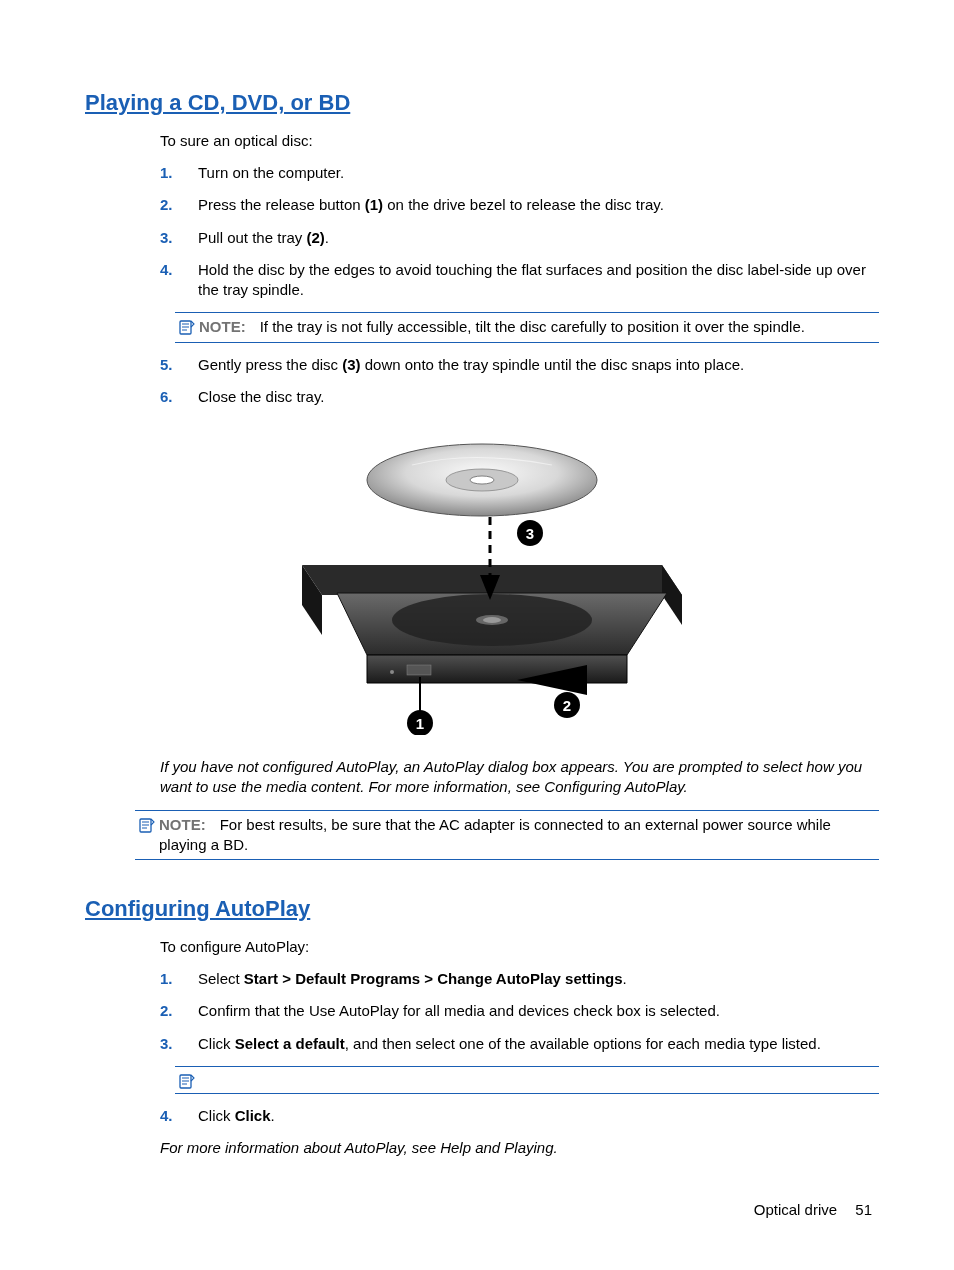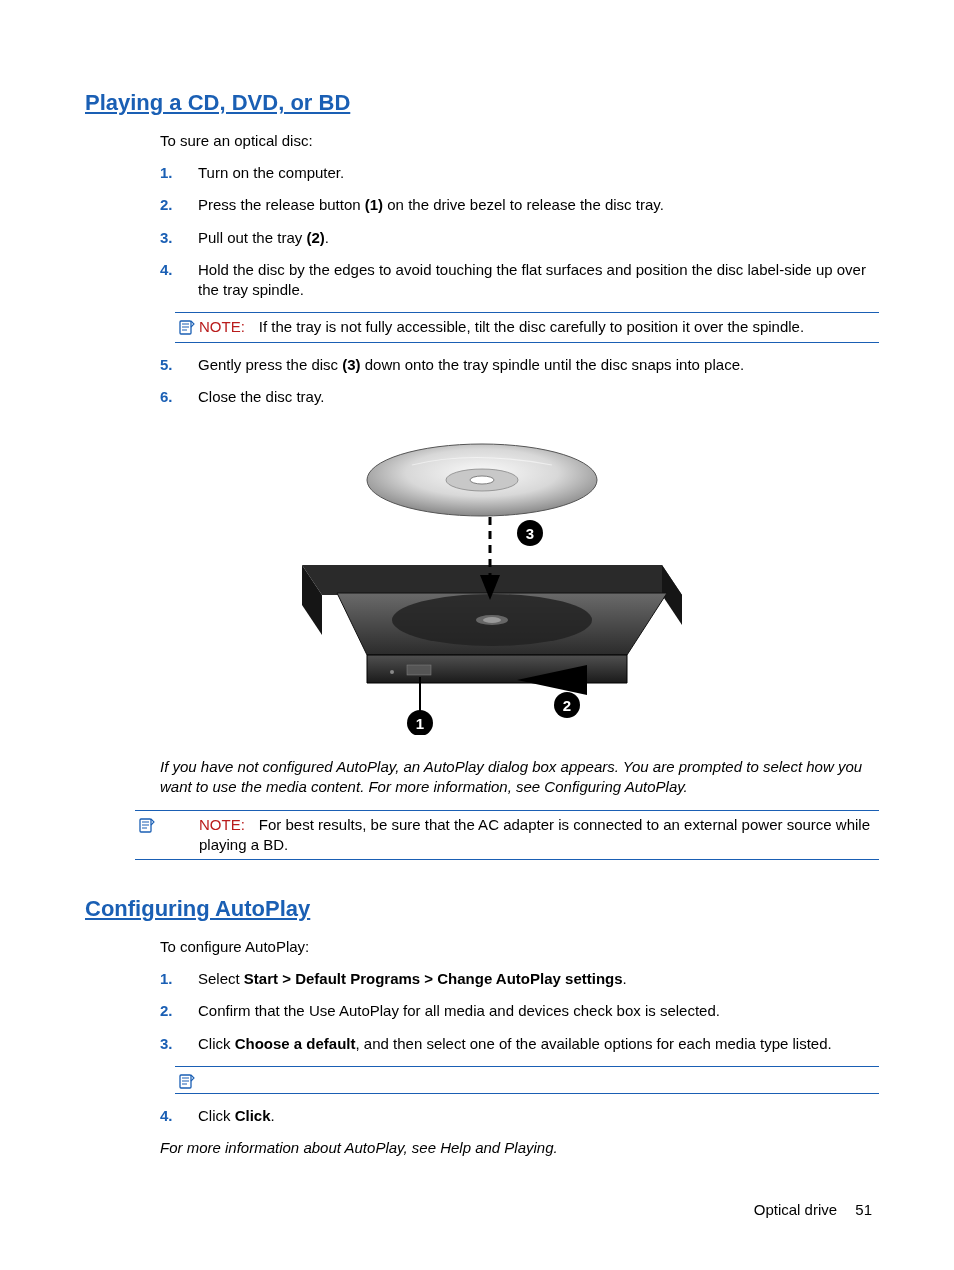--- a/index.html
+++ b/index.html
@@ -44,32 +44,32 @@
   .note-box {
     margin-left: 90px;
     border-top: 1px solid #1a5fb4;
     border-bottom: 1px solid #1a5fb4;
     padding: 4px 0 4px 0;
     margin-bottom: 12px;
     display: flex;
     font-size: 15px;
     line-height: 1.35;
   }
-  .note-box.outer { margin-left: 50px; gap: 40px; }
+  .note-box.outer { margin-left: 50px; }
   .note-icon {
     width: 24px;
     flex-shrink: 0;
     display: flex;
     align-items: flex-start;
     justify-content: center;
     padding-top: 2px;
   }
   .note-label {
-    color: #b91c1c;
-    font-weight: normal;
+    color: #737373;
+    font-weight: bold;
     margin-right: 14px;
   }
   .note-body { flex: 1; }
   .illustration {
     text-align: center;
     margin: 18px 0 18px 0;
   }
   .illustration svg {
     display: inline-block;
   }
@@ -217,21 +217,21 @@
   <div class="ol-item">
     <div class="ol-num">1.</div>
     <div class="ol-text"><span>Select </span><span class="b">Start &gt; Default Programs &gt; Change AutoPlay settings</span><span>.</span></div>
   </div>
   <div class="ol-item">
     <div class="ol-num">2.</div>
     <div class="ol-text">Confirm that the Use AutoPlay for all media and devices check box is selected.</div>
   </div>
   <div class="ol-item">
     <div class="ol-num">3.</div>
-    <div class="ol-text"><span>Click </span><span class="b">Choose a default</span><span>, and then select one of the available options for each media type listed.</span></div>
+    <div class="ol-text"><span>Click </span><span class="b">Select a default</span><span>, and then select one of the available options for each media type listed.</span></div>
   </div>
 </div>
 
 <div class="note-box">
   <div class="note-icon">
     <svg class="note-svg" viewBox="0 0 16 16">
         <rect x="1" y="2" width="11" height="13" rx="1" fill="none" stroke="#1a5fb4" stroke-width="1.3"></rect>
         <path d="M3 5 h7 M3 8 h7 M3 11 h5" stroke="#1a5fb4" stroke-width="1.1"></path>
         <path d="M12 2 l3 3 -3 3" fill="none" stroke="#1a5fb4" stroke-width="1.1"></path>
       </svg>

